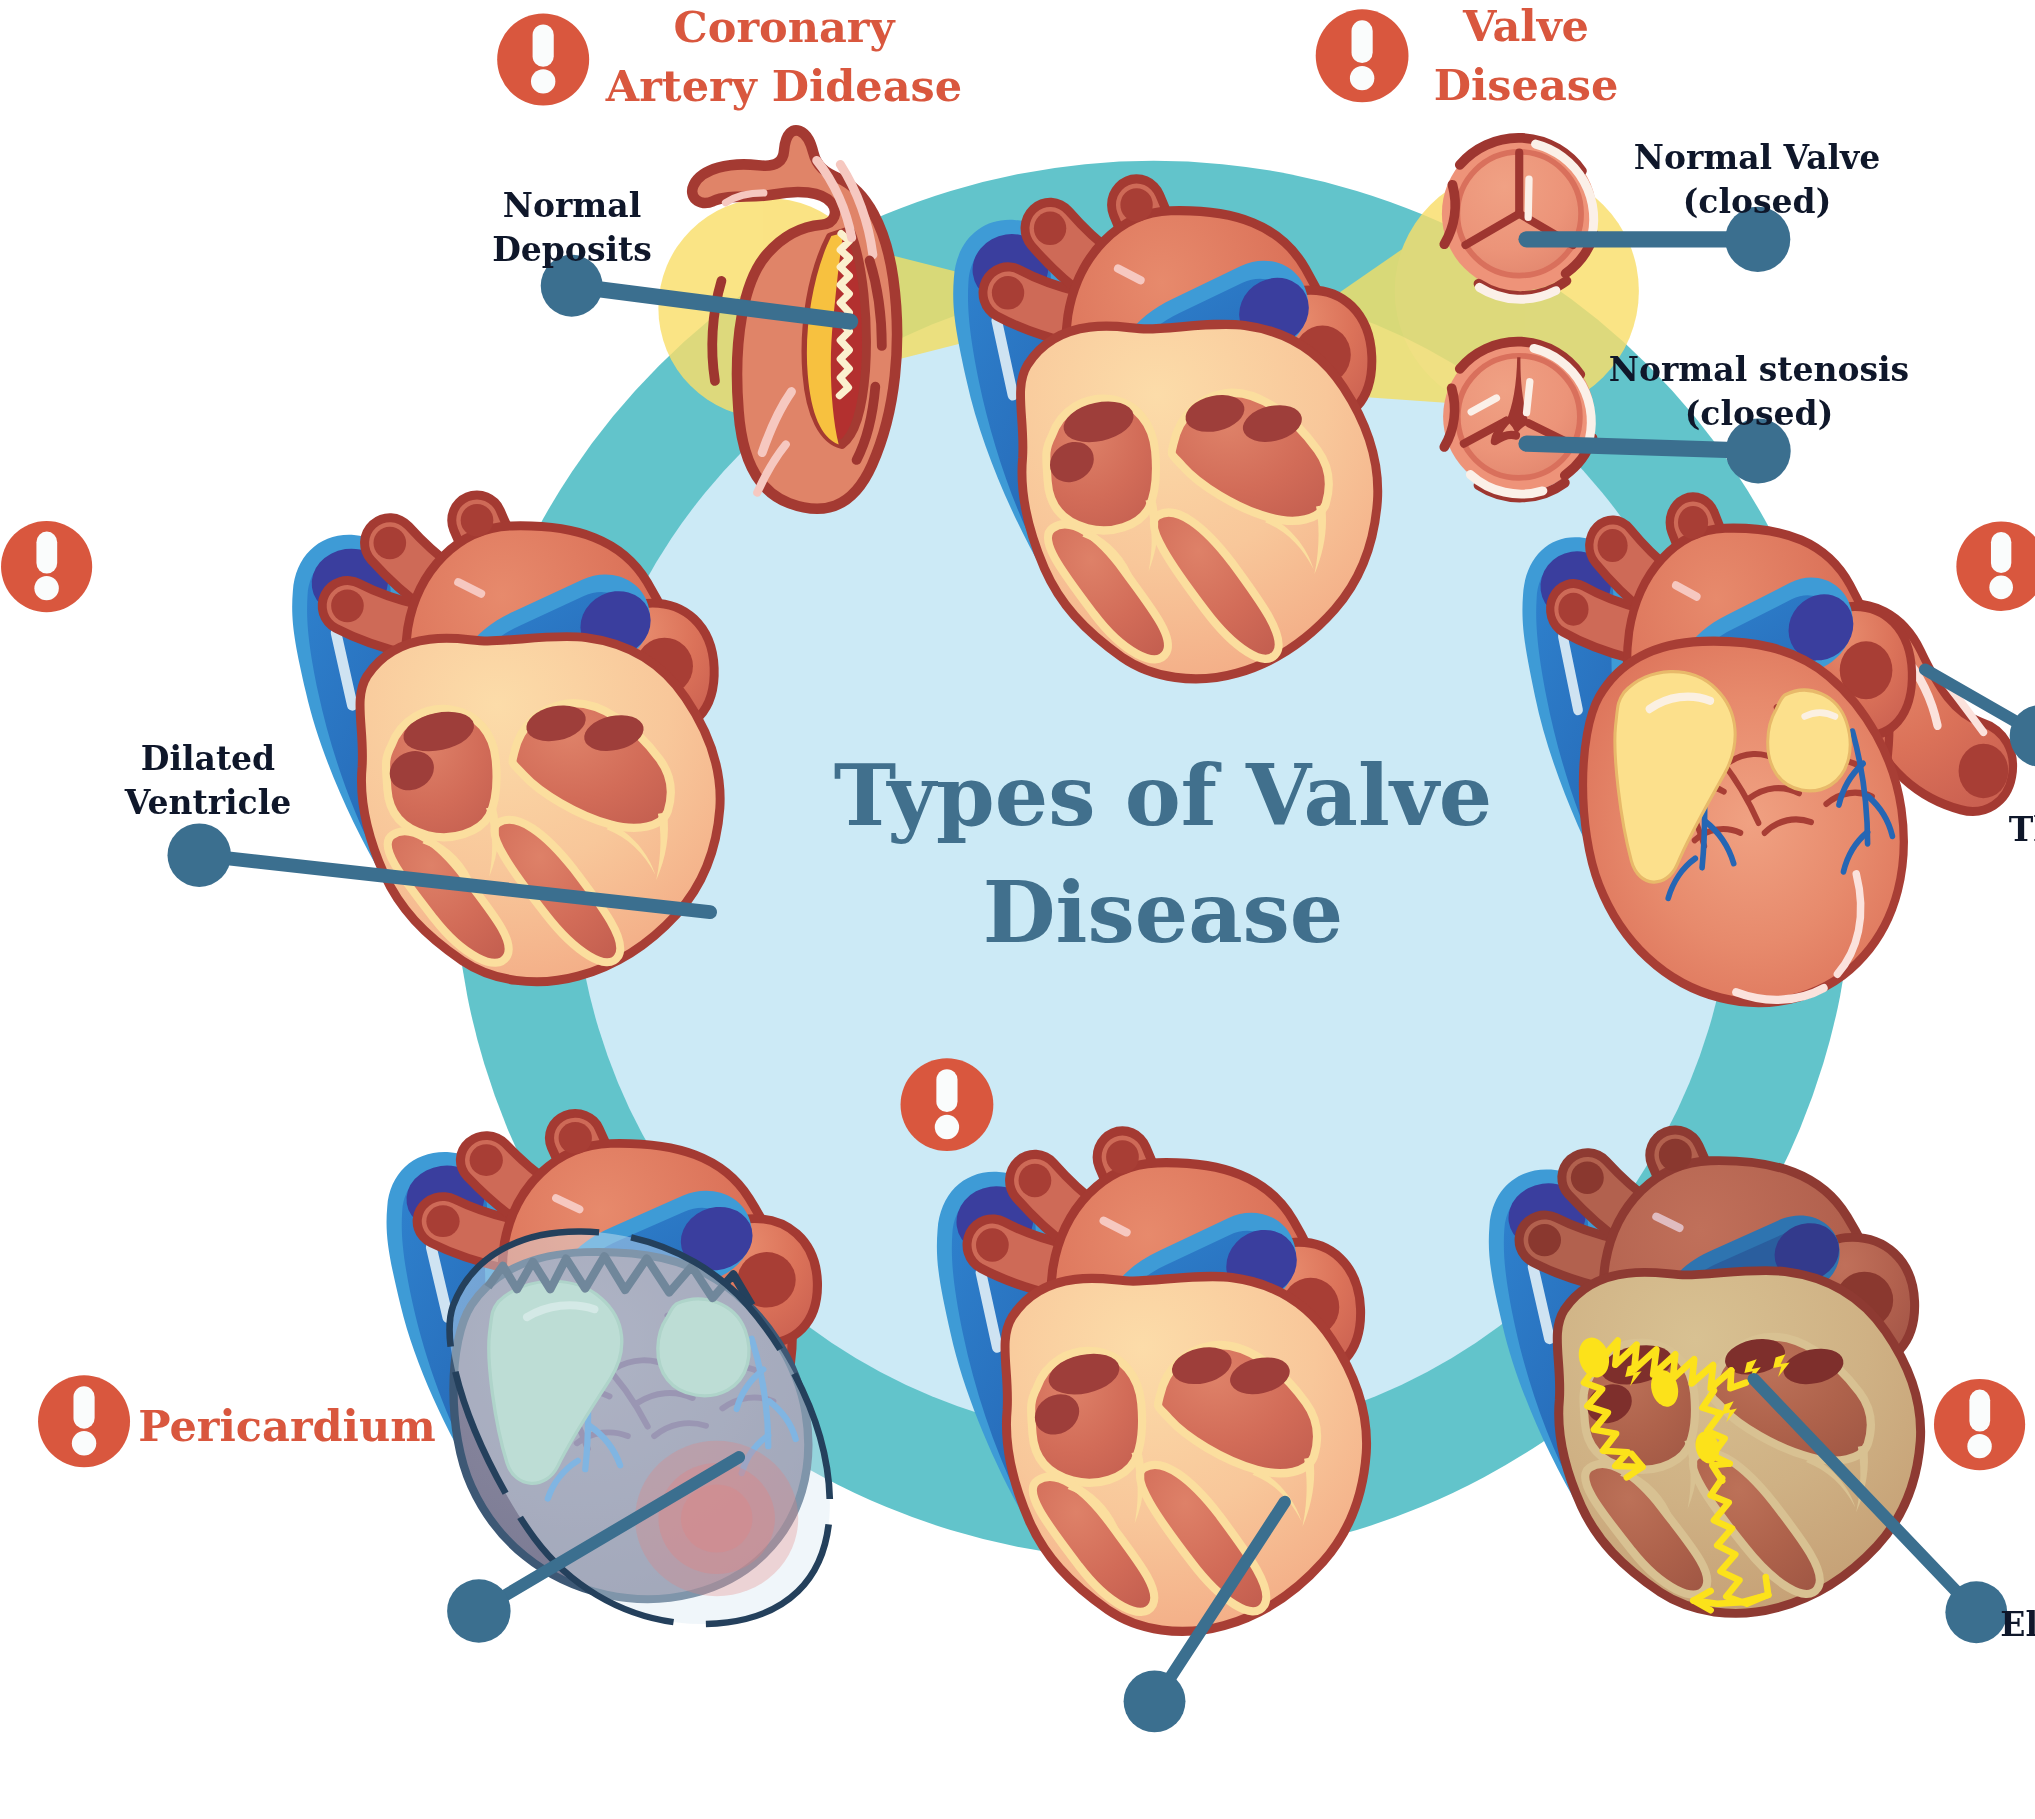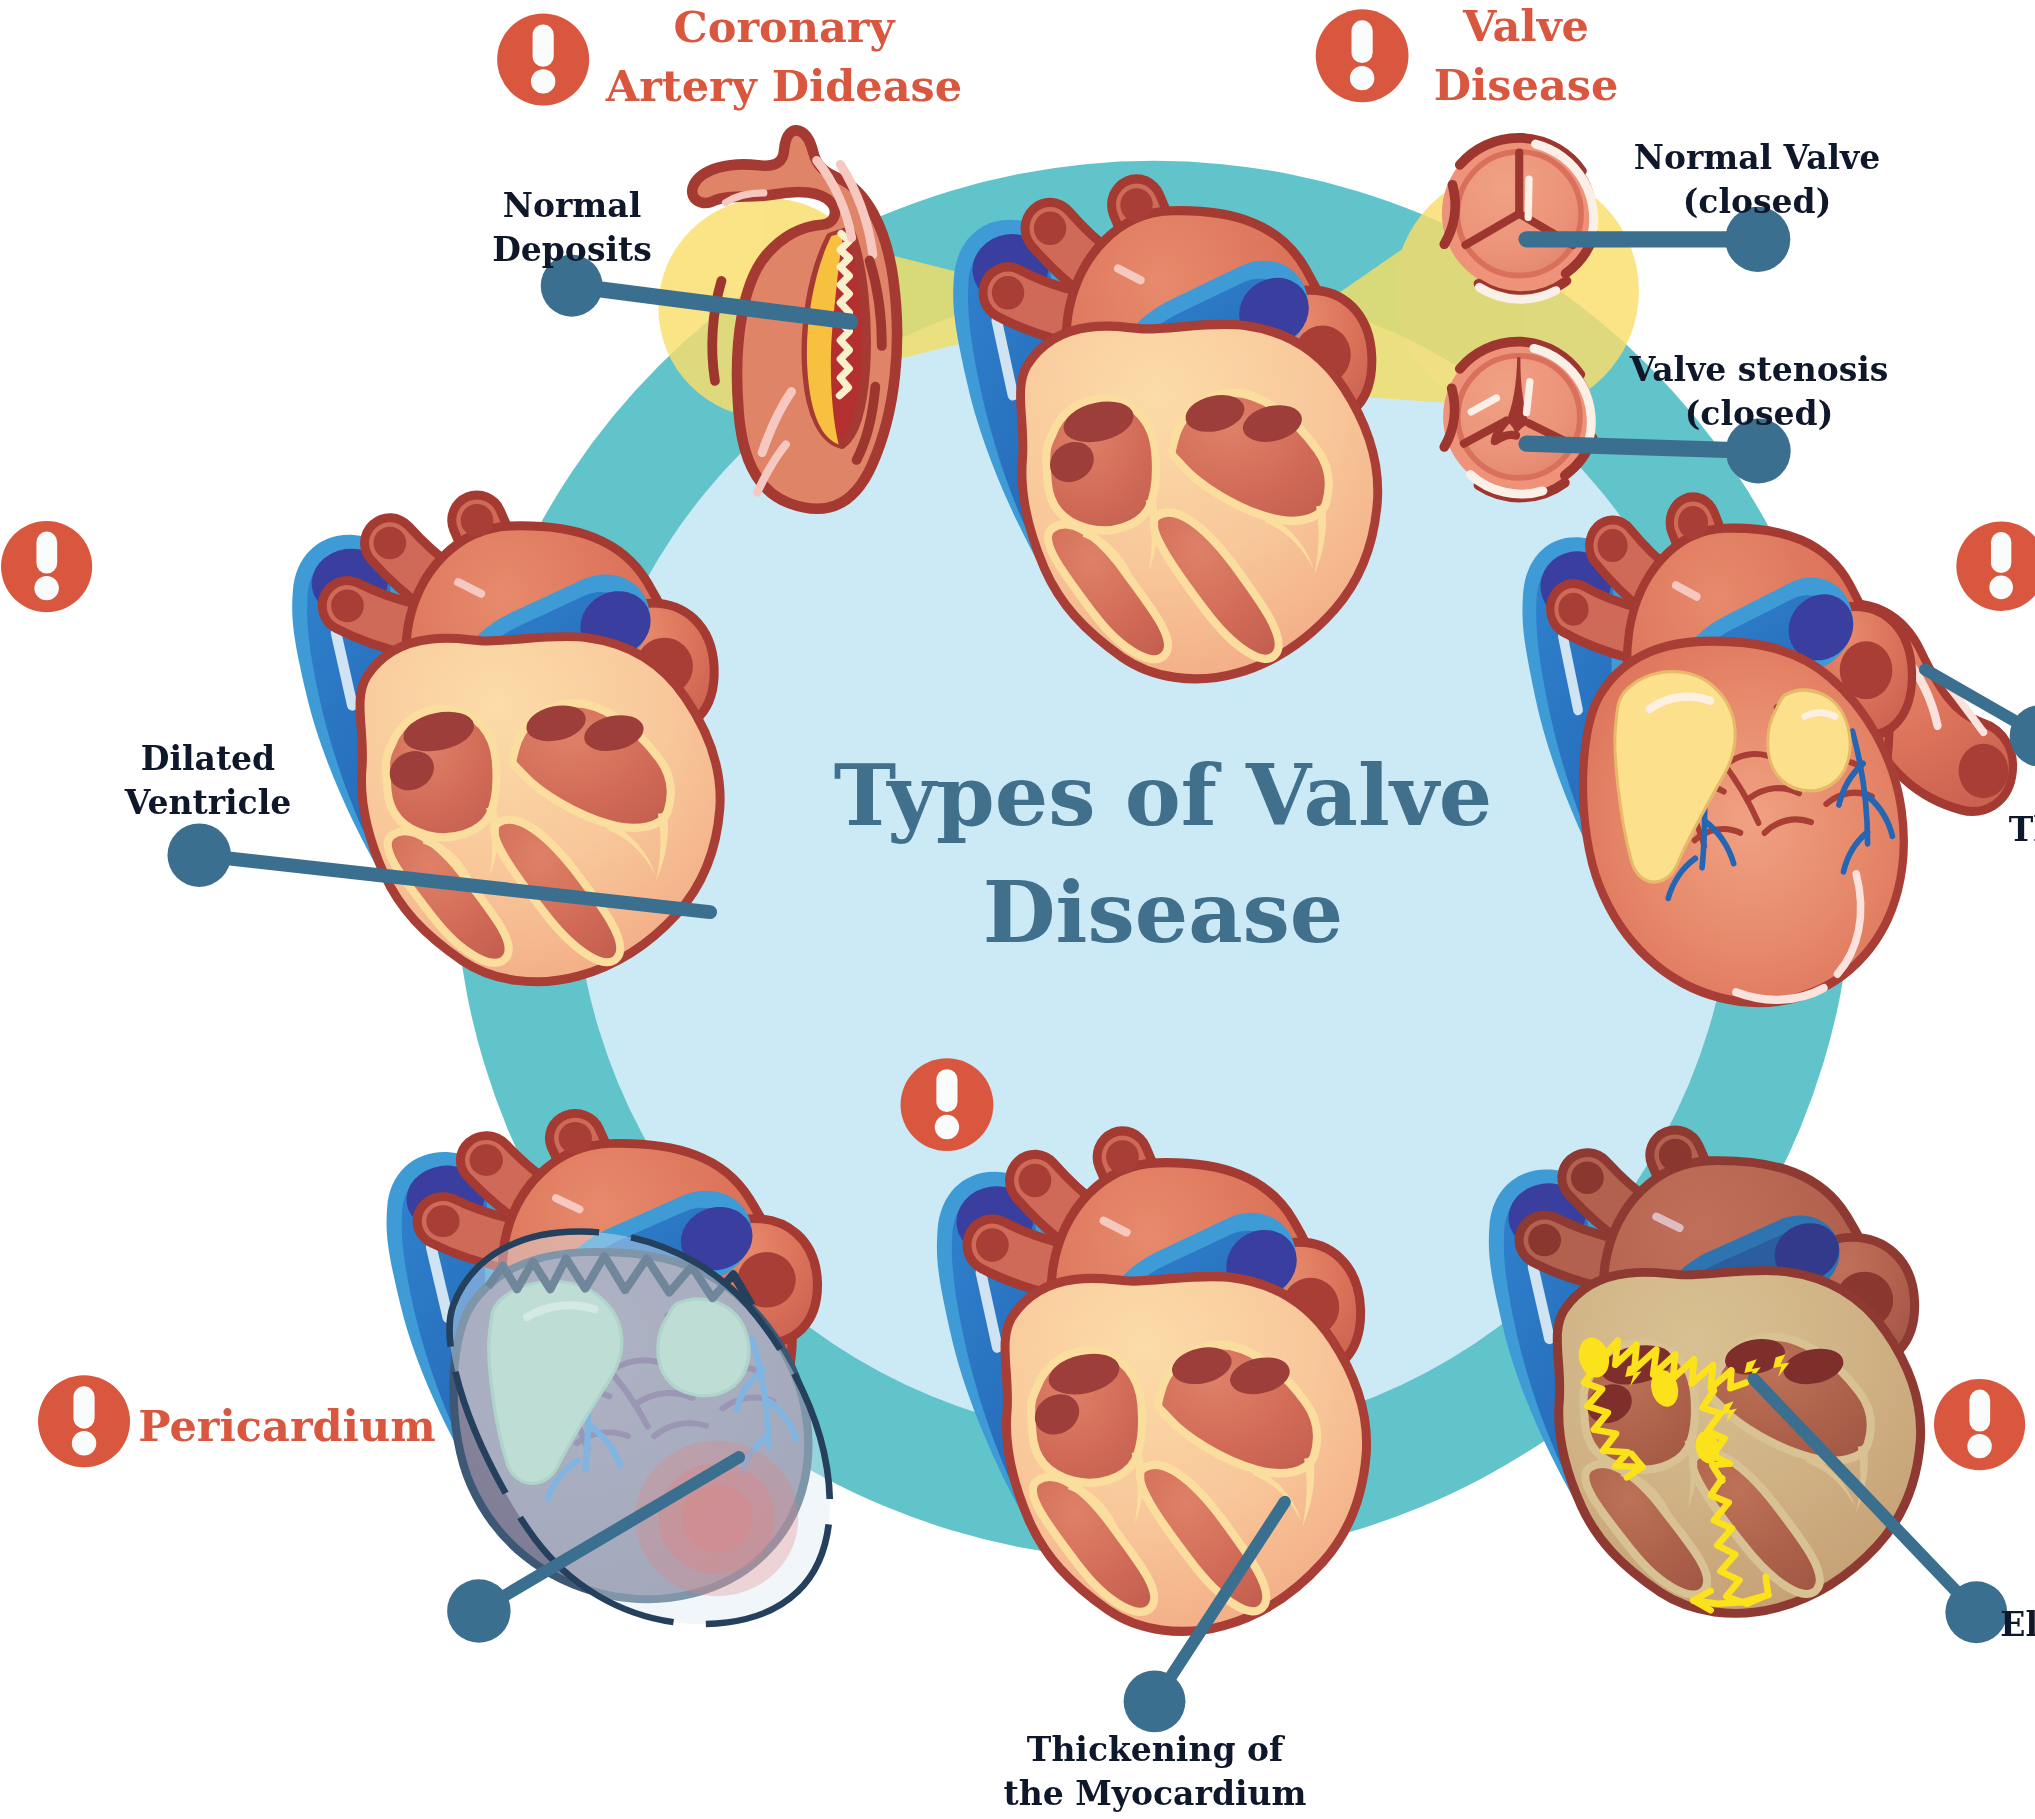--- a/index.html
+++ b/index.html
@@ -615,24 +615,22 @@
 Artery Didease</div>
 <div class="txt cat ctr" style="left:1526px;top:-3.3px;font-size:43px;line-height:59px;">Valve
 Disease</div>
 
 <div class="txt cat ctr" style="left:287px;top:1397px;font-size:43px;line-height:59px;">Pericardium</div>
 
 <div class="txt ann ctr" style="left:572px;top:184px;font-size:33px;line-height:44px;">Normal
 Deposits</div>
 <div class="txt ann ctr" style="left:1757px;top:136px;font-size:33px;line-height:44px;">Normal Valve
 (closed)</div>
-<div class="txt ann ctr" style="left:1759px;top:348px;font-size:33px;line-height:44px;">Valve stenosis
+<div class="txt ann ctr" style="left:1759px;top:348px;font-size:33px;line-height:44px;">Normal stenosis
 (closed)</div>
 <div class="txt ann ctr" style="left:2152px;top:808px;font-size:33px;line-height:44px;">Thoracic Aortic
 Aneurysm</div>
 <div class="txt ann ctr" style="left:2163px;top:1559px;font-size:33px;line-height:44px;">Disorganized
 Electrical Signals</div>
-<div class="txt ann ctr" style="left:1155px;top:1728px;font-size:33px;line-height:44px;">Thickening of
-the Myocardium</div>
 <div class="txt ann ctr" style="left:208px;top:737px;font-size:33px;line-height:44px;">Dilated
 Ventricle</div>
 </div>
 
 
 </body></html>

